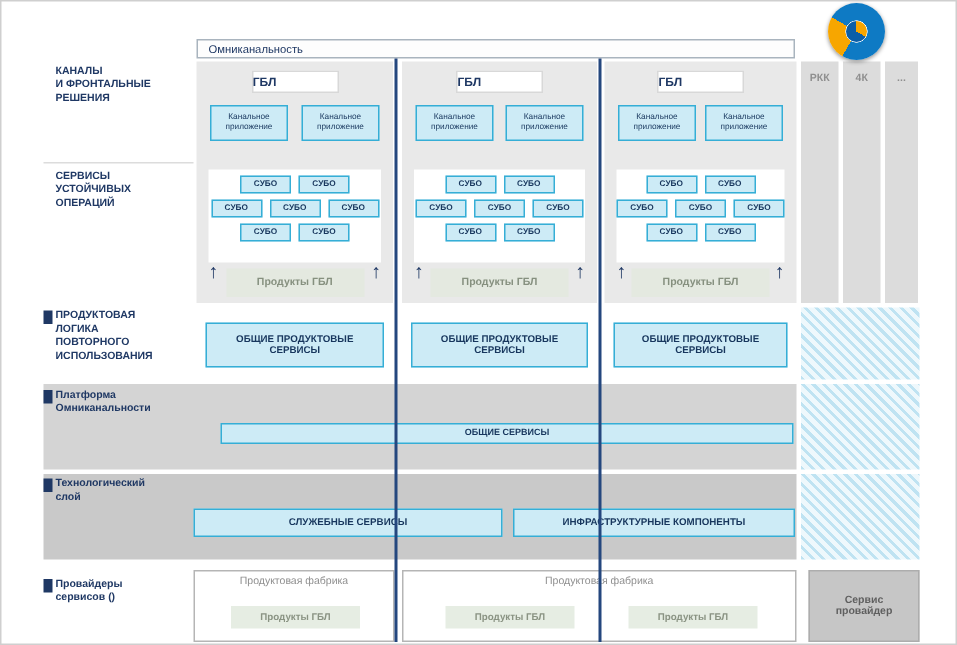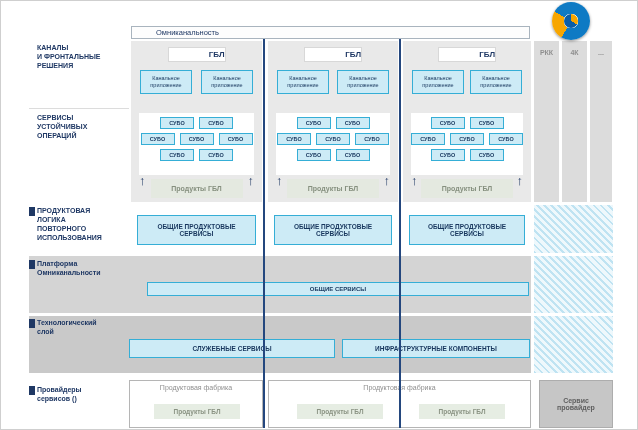--- a/index.html
+++ b/index.html
@@ -10,37 +10,37 @@
     font-family: "Liberation Sans", sans-serif; color:#1f3864;
   }
   .box-cyan {
     background:#cdebf6; border:1px solid #35aed6; color:#17365d;
     display:flex; align-items:center; justify-content:center; text-align:center;
   }
   .pre { white-space: pre-line; }
 
   .omnibar { position:absolute; left:130px; top:25px; width:399px; height:13px;
     border:1px solid #a9b4be; background:#fdfdfd; font-size:7.5px; line-height:11px;
-    padding-left:24px; color:#1f3864; z-index:3; }
+    padding-left:7px; color:#1f3864; z-index:3; }
 
   .llabel { position:absolute; left:36px; width:92px; font-size:7px; font-weight:bold;
     line-height:1.3; color:#1f3864; white-space:pre-line; z-index:4; }
   .marker { position:absolute; left:28px; width:6px; height:9px; background:#1f3864; z-index:4; }
   .sep { position:absolute; left:28px; top:107px; width:100px; height:1px; background:#dcdcdc; }
 
   .band { position:absolute; left:28px; width:502px; z-index:0; }
   .band-platform { top:255px; height:57px; background:#d4d4d4; }
   .band-tech { top:315px; height:57px; background:#c9c9c9; }
   .hatch { position:absolute; left:533px; width:79px; z-index:0;
     background: repeating-linear-gradient(45deg, #bfe3f2 0, #bfe3f2 2px, #eef8fc 2px, #eef8fc 5px); }
 
   .col { position:absolute; top:40px; height:161px; background:#e9e9e9; z-index:1; }
   .gbl-box { position:absolute; left:50%; transform:translateX(-50%); top:6px; width:58px; height:15px;
     background:#ffffff; border:1px solid #d8d8d8; font-size:8px; font-weight:bold;
-    text-align:right; line-height:13px; color:#1f3864; }
+    text-align:left; line-height:13px; color:#1f3864; }
   .app { position:absolute; top:29px; width:52px; height:24px; font-size:5.5px; line-height:1.3; }
   .app-l { left:9px; } .app-r { right:9px; }
   .subo-panel { position:absolute; left:8px; right:8px; top:72px; height:62px; background:#ffffff; }
   .subo-row { display:flex; justify-content:center; gap:5px; margin-top:4px; }
   .subo { width:34px; height:12px; font-size:5.5px; font-weight:bold; flex:0 0 auto; }
   .up-arrow { position:absolute; top:133px; font-size:13px; font-weight:bold; color:#1f3864; line-height:1; }
   .ar-l { left:8px; } .ar-r { right:8px; }
   .products-bar { position:absolute; left:50%; transform:translateX(-50%); top:138px; width:92px; height:19px;
     background:#e4e9e0; color:#86907f; font-size:7px; font-weight:bold;
     display:flex; align-items:center; justify-content:center; }

